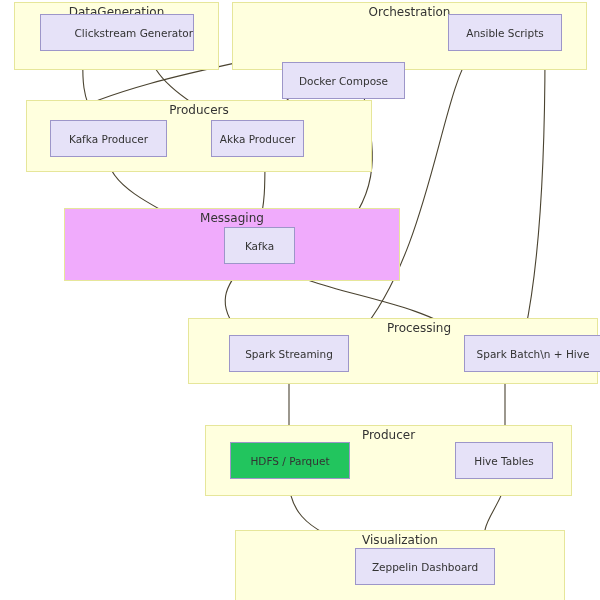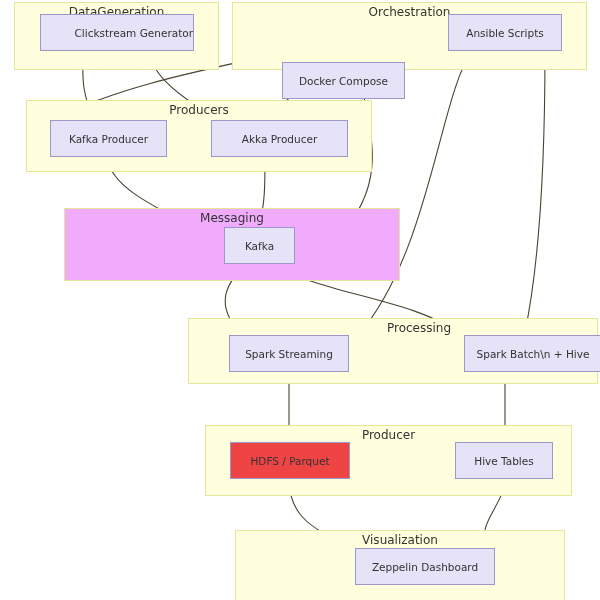--- a/index.html
+++ b/index.html
@@ -116,33 +116,33 @@
       </div>
       <div class="node" style="left: 282px; top: 14px; width: 123px; height: 37px; background: rgb(230, 226, 248); border-color: rgb(157, 150, 201); margin-top: 48px;">
         <span style="color: rgb(51, 51, 51);">Docker Compose</span>
       </div>
       <div class="node" style="left: 448px; top: 14px; width: 114px; height: 37px; background: rgb(230, 226, 248); border-color: rgb(157, 150, 201);">
         <span style="color: rgb(51, 51, 51);">Ansible Scripts</span>
       </div>
       <div class="node" style="left: 50px; top: 120px; width: 117px; height: 37px; background: rgb(230, 226, 248); border-color: rgb(157, 150, 201);">
         <span style="color: rgb(51, 51, 51);">Kafka Producer</span>
       </div>
-      <div class="node" style="left: 211px; top: 120px; width: 137px; height: 37px; background: rgb(230, 226, 248); border-color: rgb(157, 150, 201);">
+      <div class="node" style="left: 211px; top: 120px; width: 93px; height: 37px; background: rgb(230, 226, 248); border-color: rgb(157, 150, 201);">
         <span style="color: rgb(51, 51, 51);">Akka Producer</span>
       </div>
       <div class="node" style="left: 224px; top: 227px; width: 71px; height: 37px; background: rgb(230, 226, 248); border-color: rgb(157, 150, 201); text-align: center;">
         <span style="color: rgb(51, 51, 51);">Kafka</span>
       </div>
       <div class="node" style="left: 229px; top: 335px; width: 120px; height: 37px; background: rgb(230, 226, 248); border-color: rgb(157, 150, 201);">
         <span style="color: rgb(51, 51, 51);">Spark Streaming</span>
       </div>
       <div class="node" style="left: 464px; top: 335px; width: 138px; height: 37px; background: rgb(230, 226, 248); border-color: rgb(157, 150, 201);">
         <span style="color: rgb(51, 51, 51);">Spark Batch\n + Hive</span>
       </div>
-      <div class="node" style="left: 230px; top: 442px; width: 120px; height: 37px; background: #ef4444; border-color: rgb(157, 150, 201);">
+      <div class="node" style="left: 230px; top: 442px; width: 120px; height: 37px; background: #22c55e; border-color: rgb(157, 150, 201);">
         <span style="color: rgb(51, 51, 51);">HDFS / Parquet</span>
       </div>
       <div class="node" style="left: 455px; top: 442px; width: 98px; height: 37px; background: rgb(230, 226, 248); border-color: rgb(157, 150, 201);">
         <span style="color: rgb(51, 51, 51);">Hive Tables</span>
       </div>
       <div class="node" style="left: 355px; top: 548px; width: 140px; height: 37px; background: rgb(230, 226, 248); border-color: rgb(157, 150, 201);">
         <span style="color: rgb(51, 51, 51);">Zeppelin Dashboard</span>
       </div>
     </div>
 

